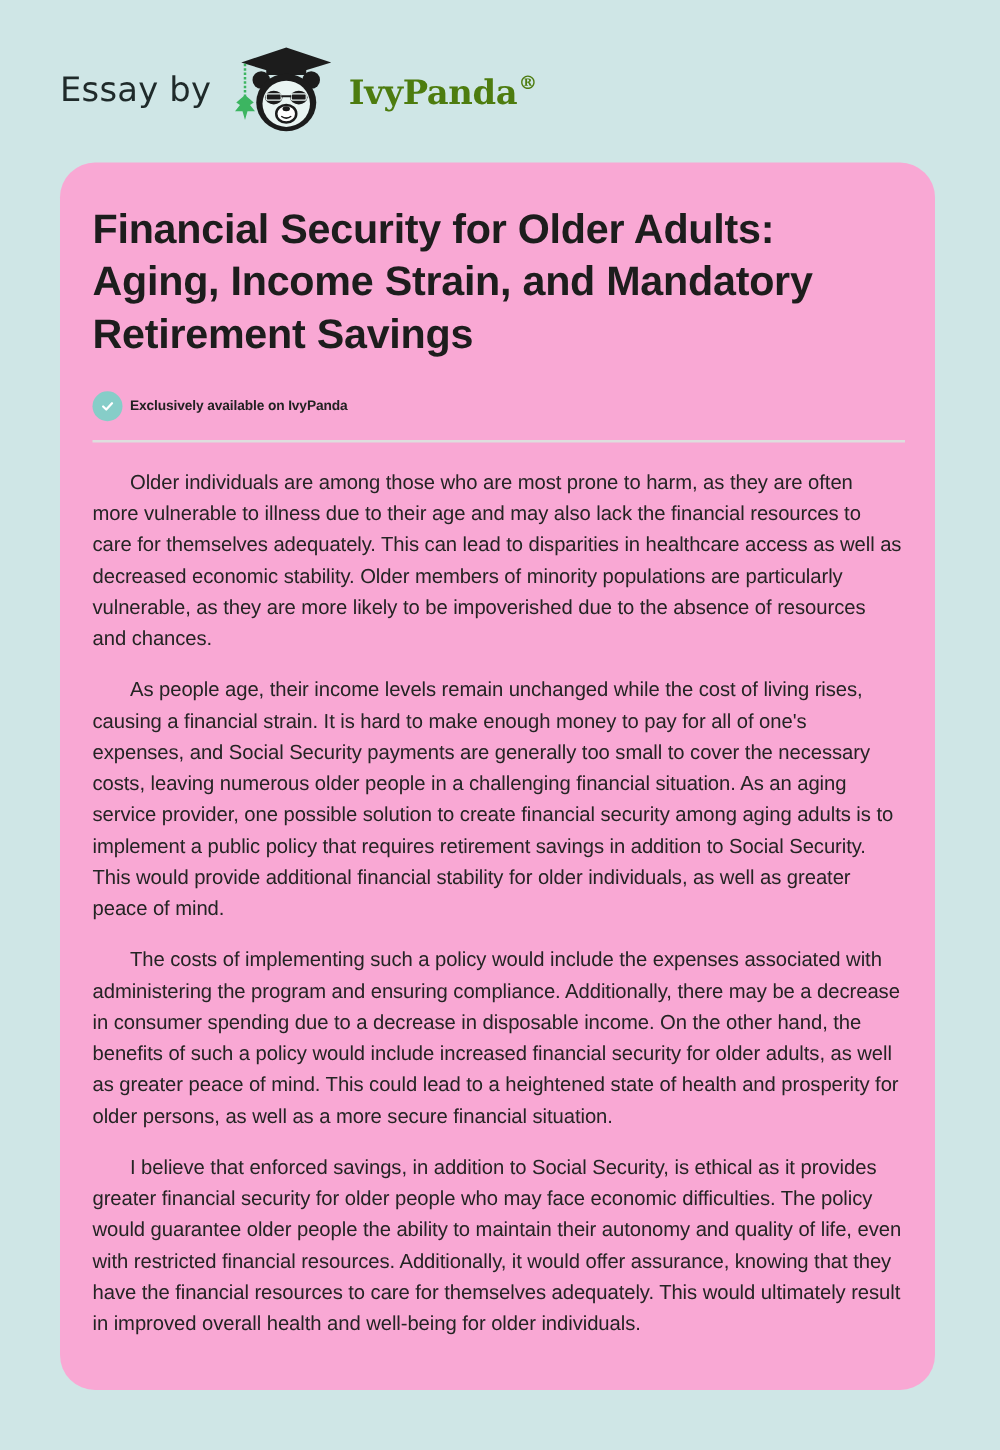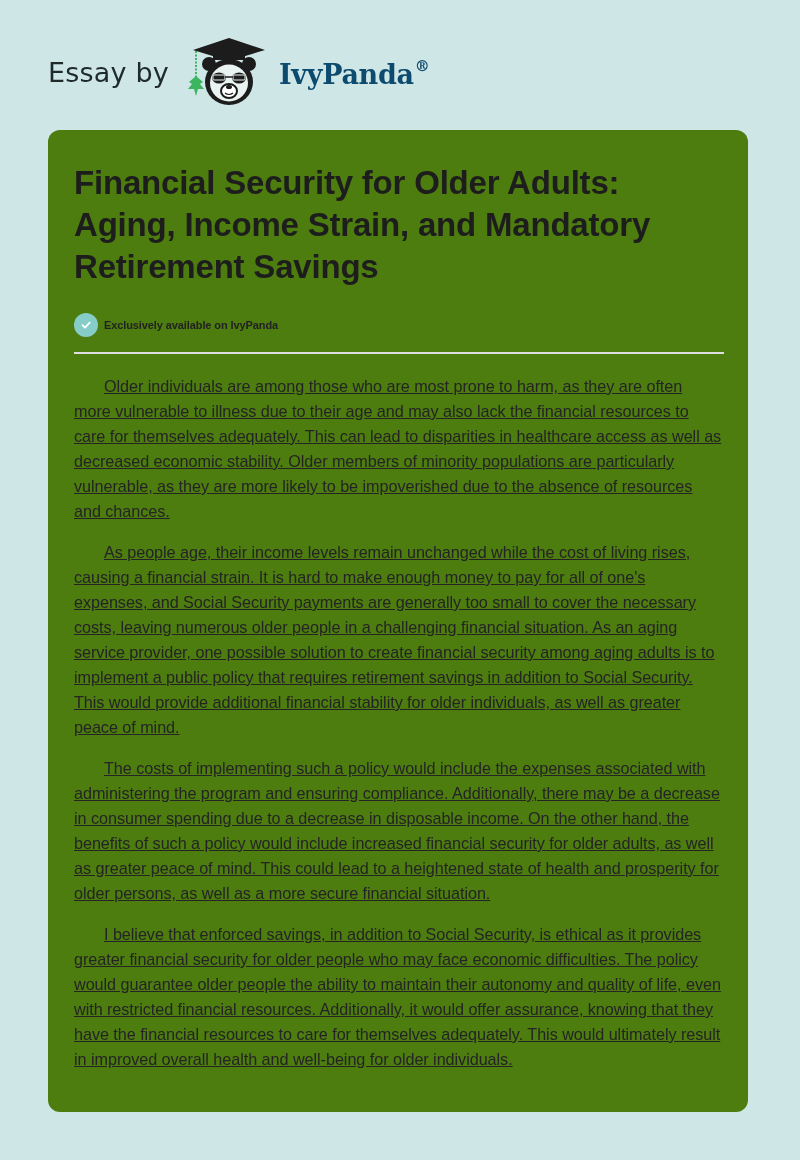--- a/index.html
+++ b/index.html
@@ -29,39 +29,39 @@
     }
     .panda-logo {
       width: 92px;
       height: 76px;
       margin-right: 4px;
     }
     .brand {
       font-family: "DejaVu Serif", serif;
       font-weight: bold;
       font-size: 27px;
-      color: #0c4a6e;
+      color: #4d7c0f;
       margin-top: 4px;
       letter-spacing: -0.3px;
     }
     .brand sup {
       font-size: 15px;
       vertical-align: top;
       position: relative;
       top: -2px;
       margin-left: 1px;
     }
     .card {
       position: absolute;
       left: 48px;
       top: 130px;
       width: 700px;
       height: 982px;
-      background: #4d7c0f;
-      border-radius: 12px;
+      background: #f9a8d4;
+      border-radius: 28px;
       padding: 32px 26px 0 26px;
     }
     .title {
       font-family: "Liberation Sans", sans-serif;
       font-weight: bold;
       font-size: 33px;
       line-height: 42px;
       color: #1d1d1d;
       letter-spacing: -0.2px;
       margin-bottom: 24px;
@@ -95,21 +95,20 @@
       width: 650px;
       margin-bottom: 20px;
     }
     .paragraph {
       font-size: 16.2px;
       line-height: 25px;
       color: #242424;
       text-indent: 30px;
       margin-bottom: 16px;
       letter-spacing: -0.05px;
-      text-decoration: underline;
     }
   </style>
 </head>
 <body>
 
 <div class="header">
   <span class="essay-by">Essay by</span>
   <span class="panda-logo">
     <svg width="92" height="76" viewBox="0 0 92 76">
 

